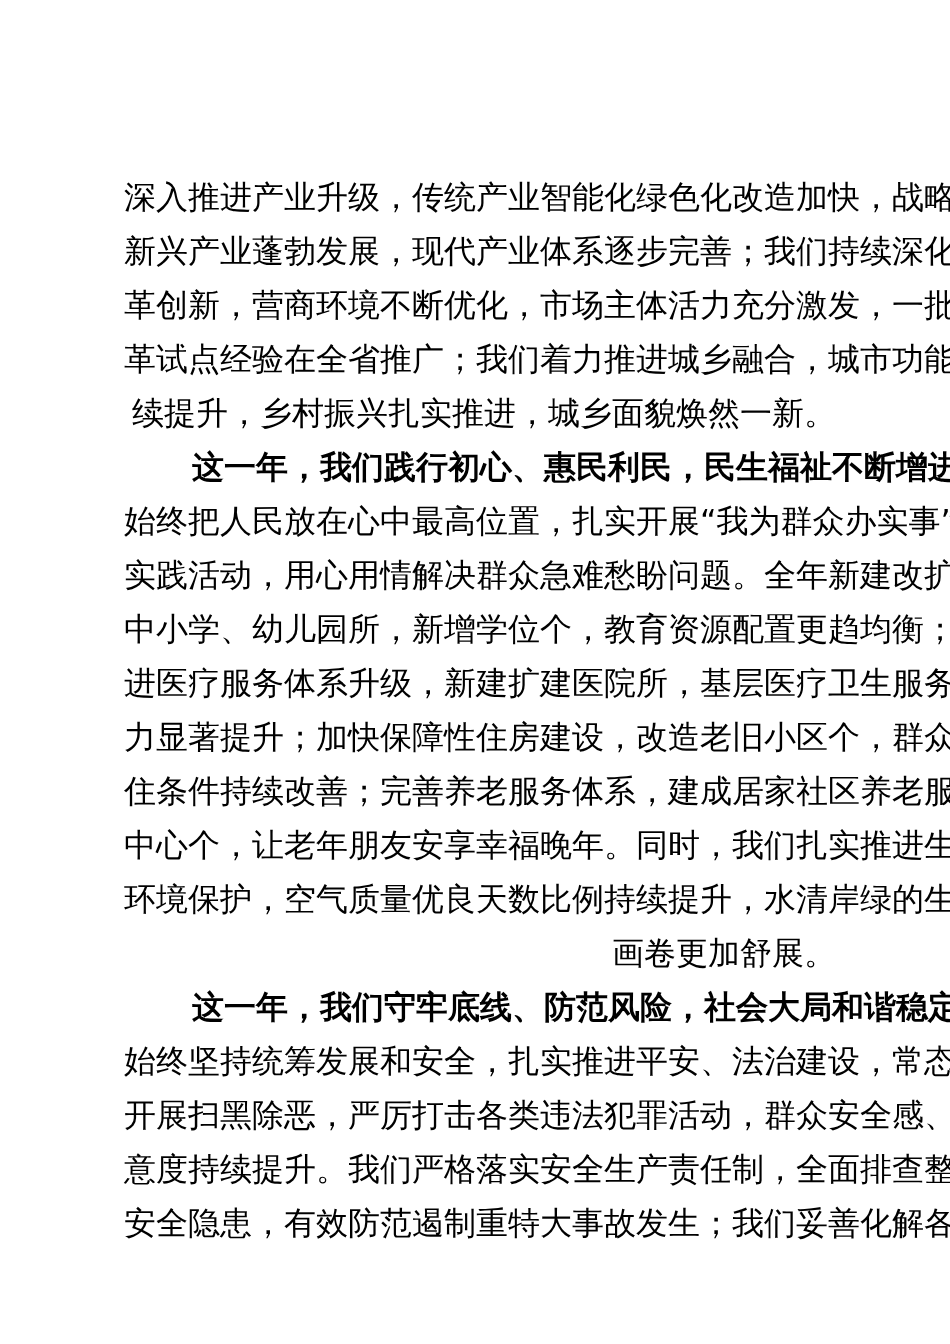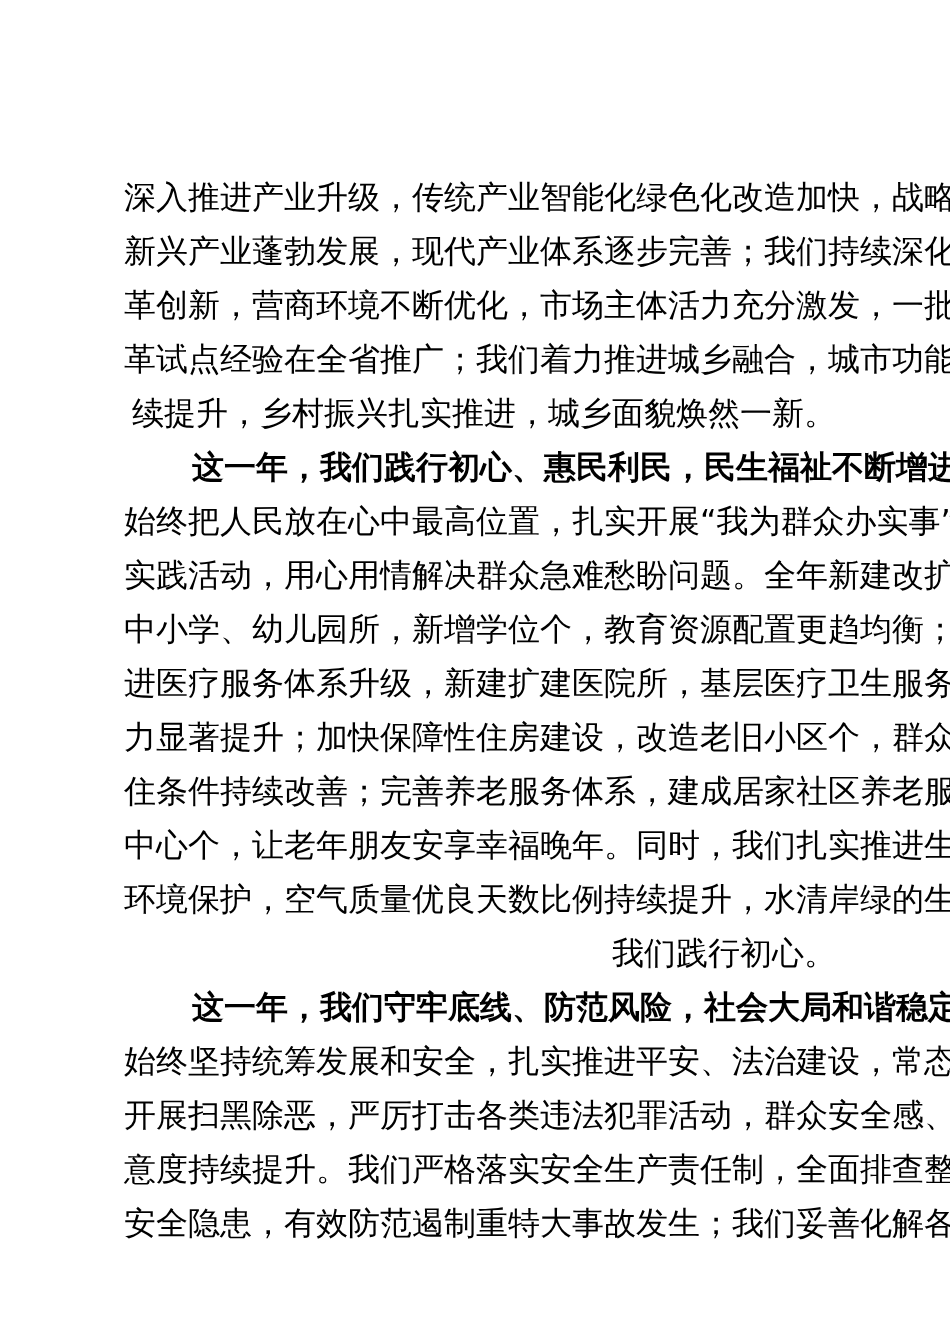--- a/index.html
+++ b/index.html
@@ -421,21 +421,21 @@
           <span>，</span>
           <span>水</span>
           <span>清</span>
           <span>岸</span>
           <span>绿</span>
           <span>的</span>
           <span>生</span>
         </span>
       </div>
       <div class="line ragged">
-        <span>我们践行初心。</span>
+        <span>画卷更加舒展。</span>
       </div>
       <div class="line bold">
         <span class="indent"></span>
         <span>这一年，我们守牢底线、防范风险，社会大局和谐稳定。</span>
       </div>
       <div class="line justify" style="justify-content: flex-start;">
         <span style="display: flex; justify-content: space-between; width: 712px;">
           <span>始</span>
           <span>终</span>
           <span>坚</span>

